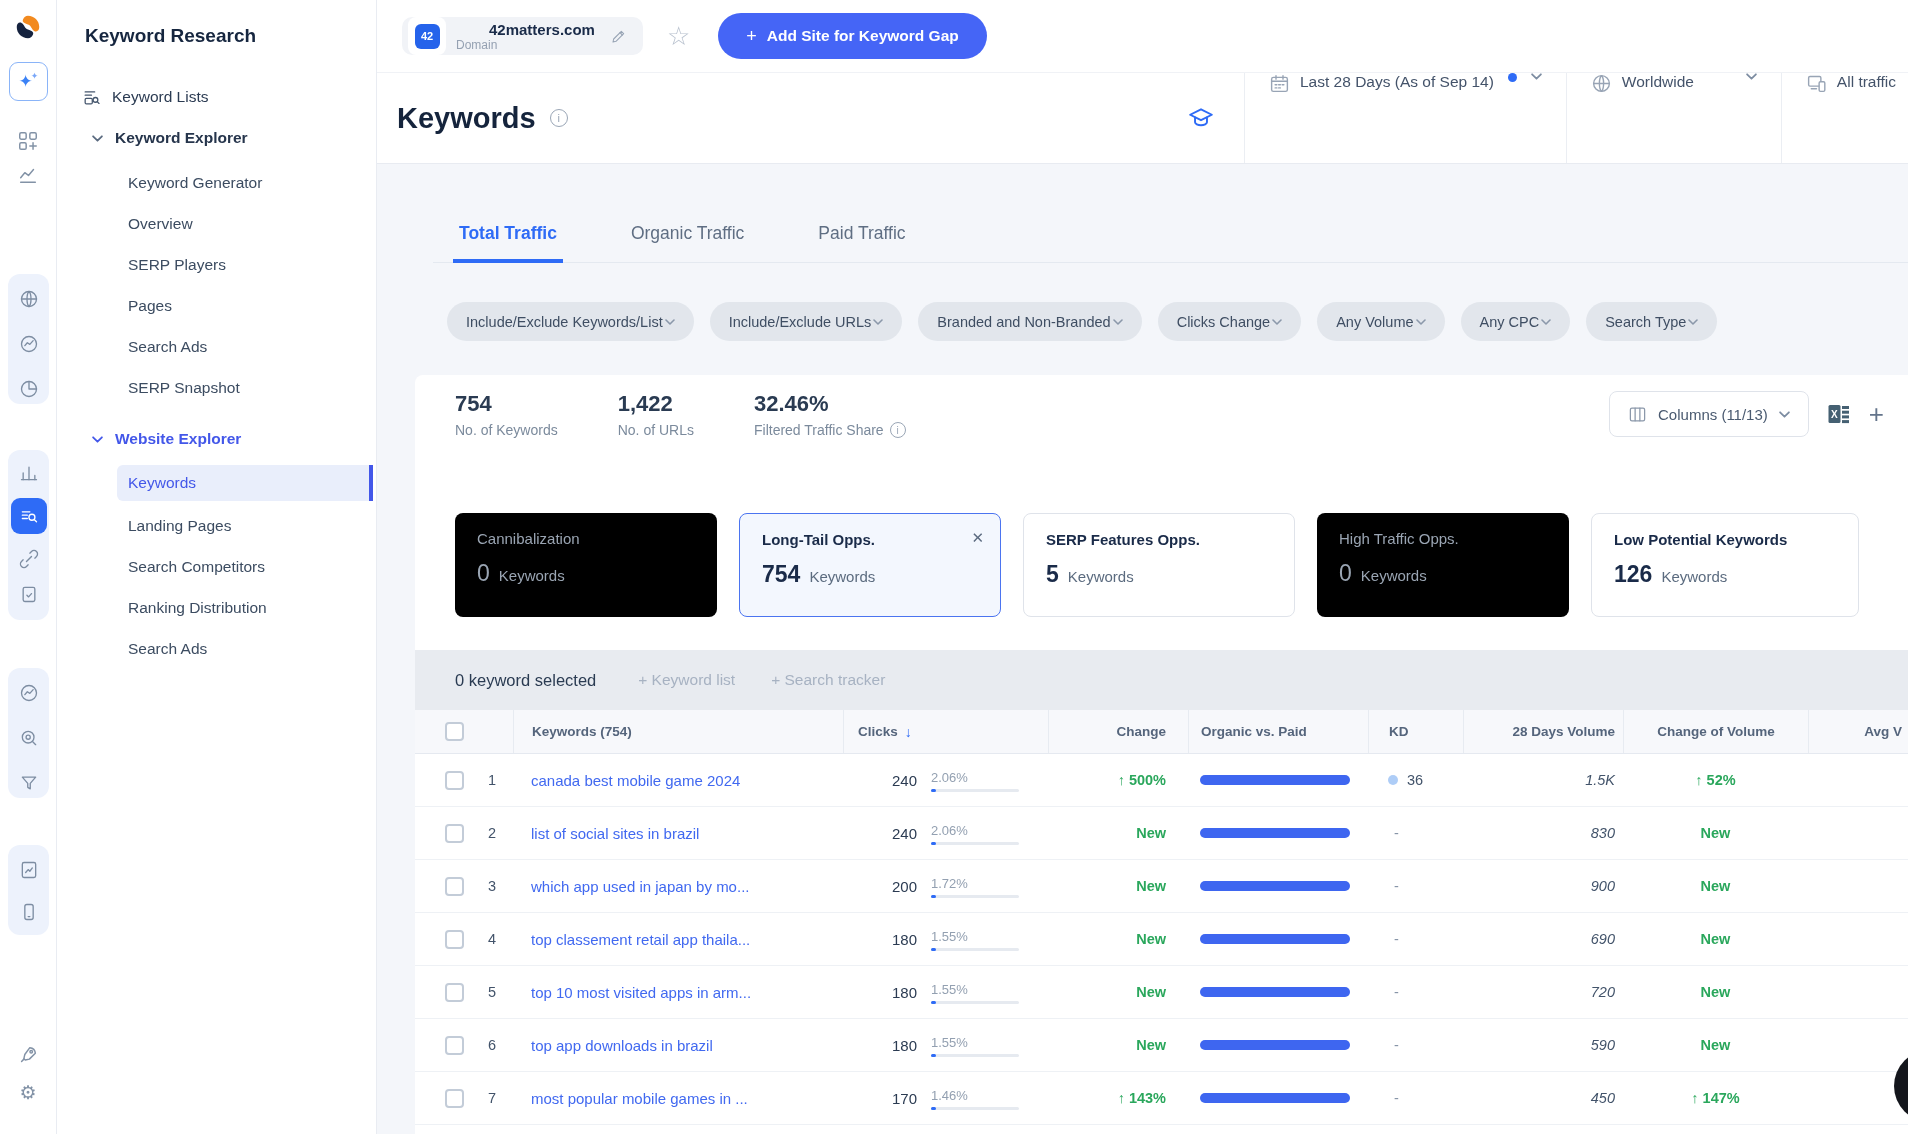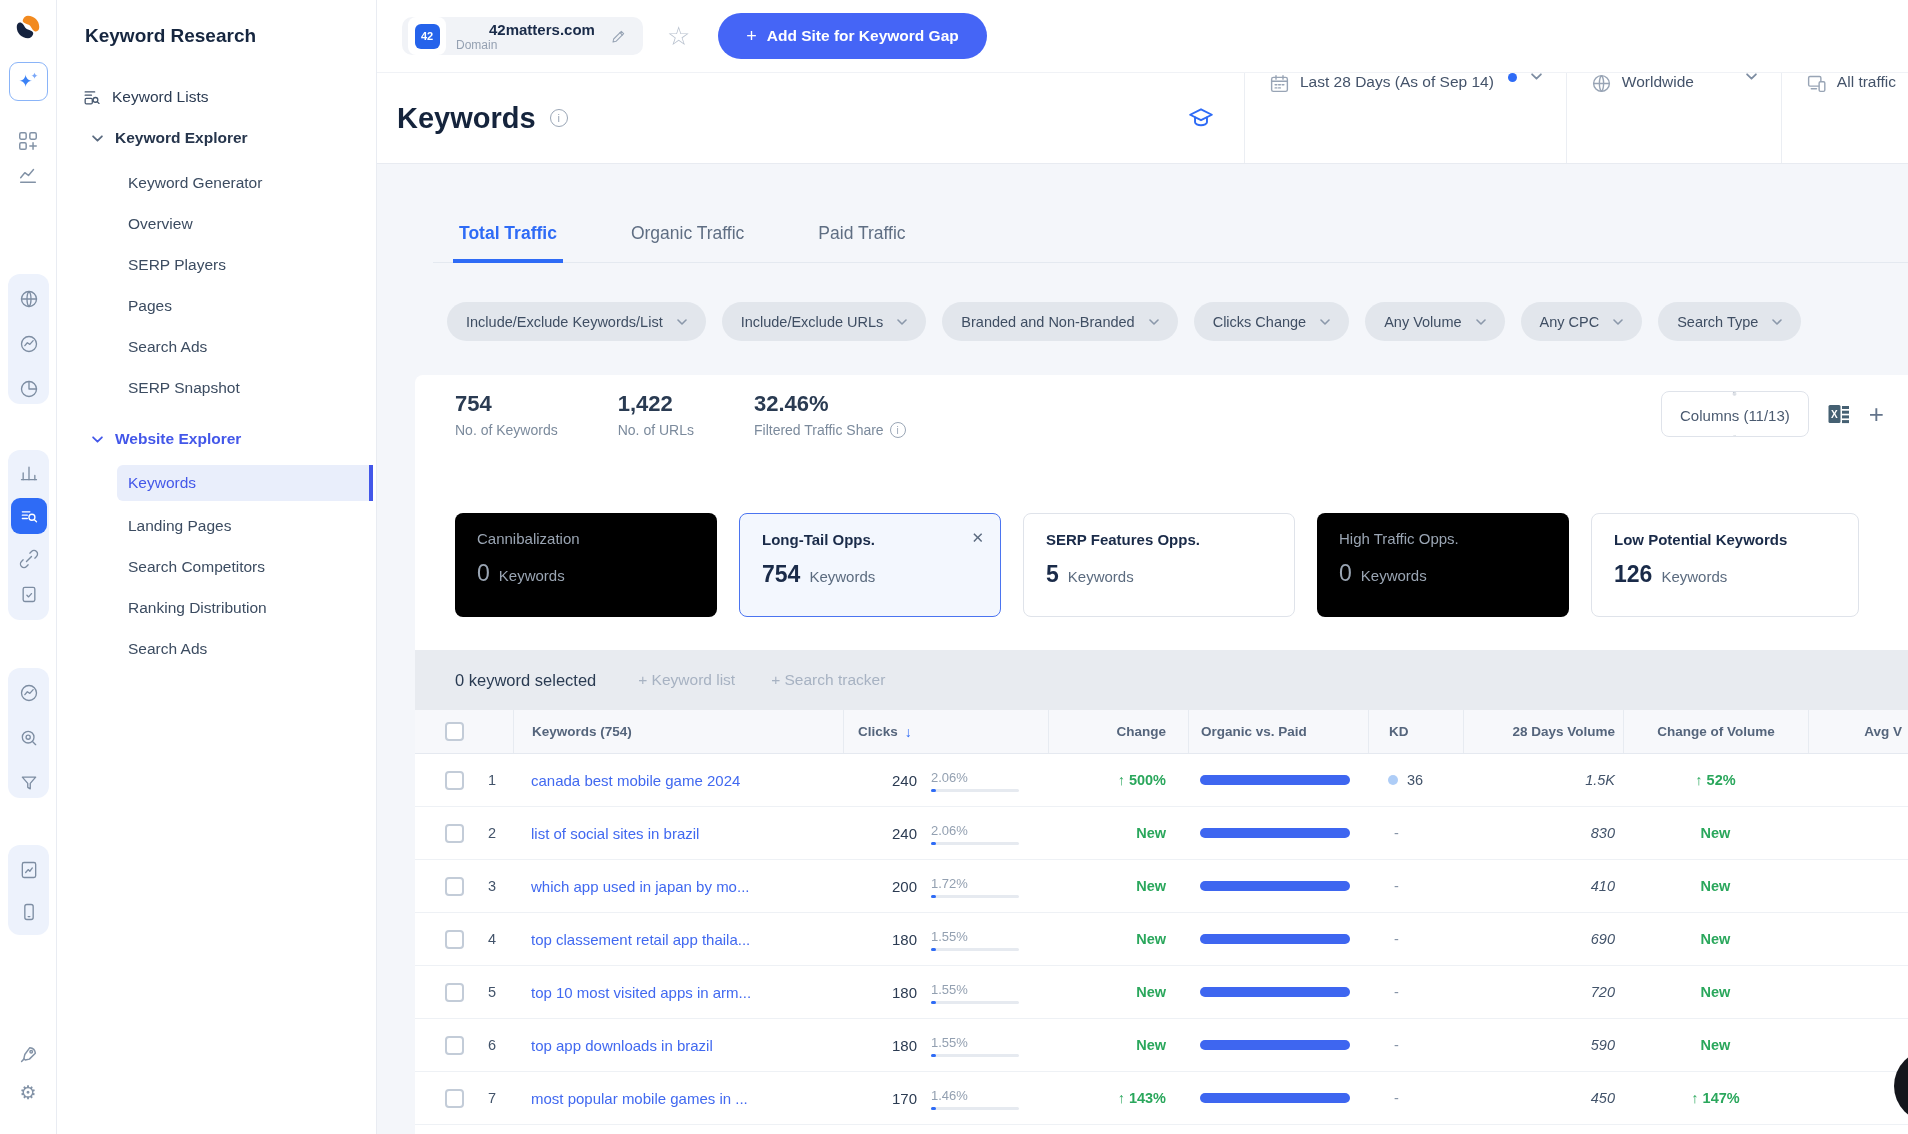--- a/index.html
+++ b/index.html
@@ -67,33 +67,33 @@
   .blue-dot { width:9px; height:9px; border-radius:50%; background:#2e6bf6; margin-left:4px; }
   .ph-item.last { padding-right:12px; }
 
   .content { flex:1; background:#f4f6fa; display:flex; flex-direction:column; overflow:hidden; }
 
   .tabsrow { margin-left:56px; border-bottom:1px solid #e4e9f0; padding-top:58px; display:flex; gap:62px; padding-left:20px; flex:0 0 auto; }
   .tab { font-size:17.5px; color:#5f6e83; padding:0 6px 15px 6px; line-height:22px; }
   .tab.active { color:#2e6bf6; font-weight:bold; border-bottom:4px solid #2e6bf6; margin-bottom:-1px; }
 
   .pillsrow { margin:39px 0 0 70px; display:flex; gap:16px; height:40px; flex:0 0 auto; }
-  .pill { height:39px; background:#e2e6ec; border-radius:20px; display:flex; align-items:center; gap:14px; padding:0 19px; font-size:14.5px; color:#3f4e63; }
+  .pill { height:39px; background:#e2e6ec; border-radius:20px; display:flex; align-items:center; gap:2px; padding:0 19px; font-size:14.5px; color:#3f4e63; }
   .pill .chev { width:10px; height:6px; color:#8b98aa; }
 
   .card { margin-left:38px; margin-top:33px; background:#fff; border-top-left-radius:8px; flex:1; display:flex; flex-direction:column; overflow:hidden; }
 
   .statsrow { padding:16px 24px 0 40px; display:flex; align-items:flex-start; height:64px; flex:0 0 auto; }
   .stat { margin-right:60px; }
   .stat-val { font-size:22px; font-weight:bold; color:#2a3b52; line-height:26px; }
   .stat-label { font-size:14px; color:#7b8a9c; margin-top:5px; display:flex; align-items:center; gap:6px; }
   .stat-label .info-i { width:16px; height:16px; font-size:10px; }
   .stats-toolbar { margin-left:auto; display:flex; align-items:center; gap:18px; }
   .columns-btn { height:46px; border:1px solid #dfe3ea; border-radius:8px; background:#fff; display:flex; align-items:center; gap:11px;
-                 padding:0 18px; font-size:15px; color:#4a5a70; font-family:inherit;flex-direction:column; }
+                 padding:0 18px; font-size:15px; color:#4a5a70; font-family:inherit; }
   .columns-btn svg.tbl { width:19px; height:19px; color:#8b98aa; }
   .columns-btn .chev { width:11px; height:7px; color:#7d8da2; }
   .excel-ic { width:24px; height:24px; }
   .plus-ic { font-size:26px; color:#64748b; line-height:24px; }
 
   .oppsrow { padding:0 24px 0 40px; margin-top:74px; display:flex; gap:22px; height:104px; flex:0 0 auto; }
   .opp { border-radius:8px; padding:17px 18px 0 22px; position:relative; }
   .opp-title { font-size:15px; font-weight:bold; color:#1a2b49; }
   .opp-val { margin-top:13px; font-size:23px; font-weight:bold; color:#1a2b49; display:flex; align-items:baseline; gap:9px; }
   .opp-unit { font-size:15px; font-weight:normal; color:#5b6b7f; }
@@ -629,21 +629,21 @@
           <div class="tc5">
               <span class="chg">New</span>
             </div>
           <div class="tc6">
               <span class="ovp-bar"></span>
             </div>
           <div class="tc7">
               <span class="kd-dash">-</span>
             </div>
           <div class="tc8">
-              <span class="vol">410</span>
+              <span class="vol">900</span>
             </div>
           <div class="tc9">
               <span class="chg">New</span>
             </div>
           <div class="tc10"></div>
         </div>
 
         <div class="trow">
           <div class="tc1">
               <span class="cbx"></span>

